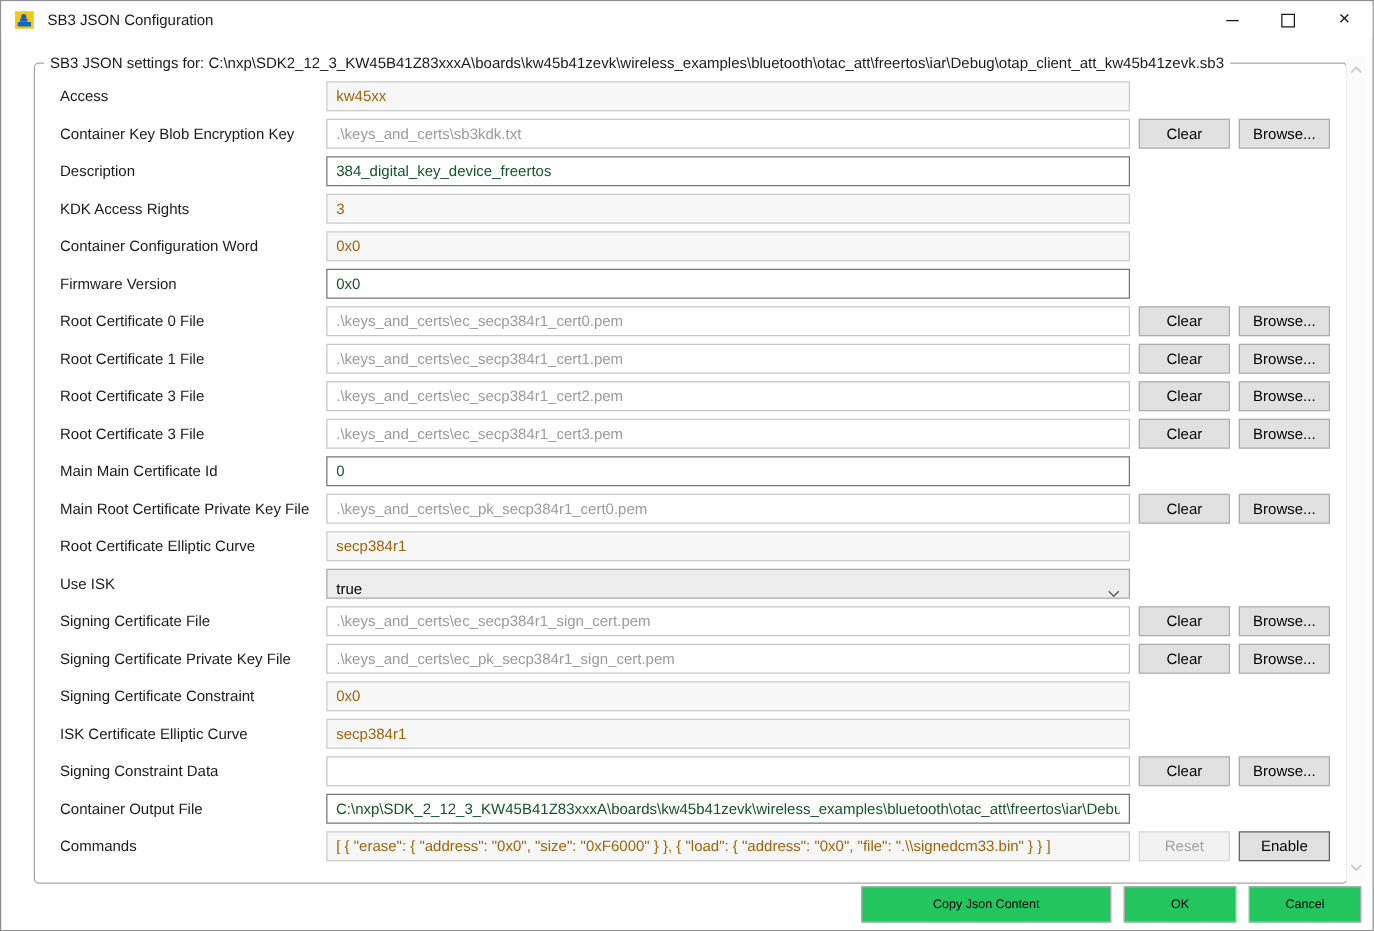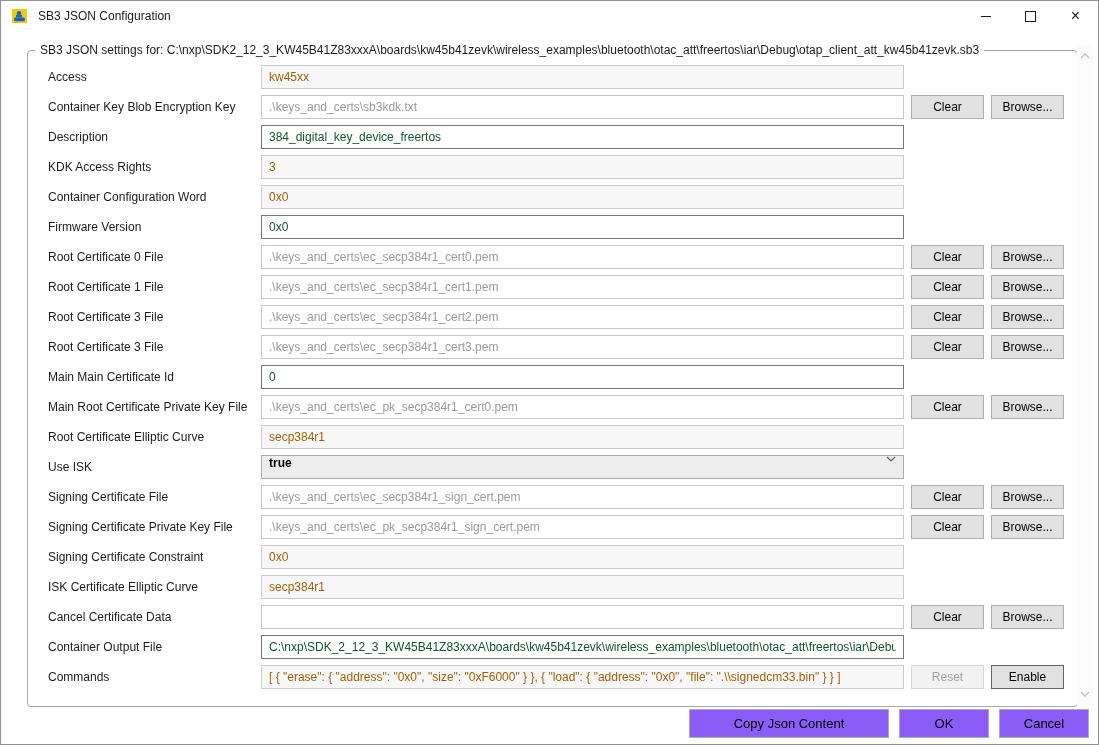--- a/index.html
+++ b/index.html
@@ -24,35 +24,35 @@
   
   .rows{margin-top:5px;padding-left:20px;}
   .row{display:flex;align-items:center;height:30px;}
   .flabel{width:213px;flex:none;font-size:12px;white-space:nowrap;overflow:hidden;}
   .field{width:643px;flex:none;height:24px;box-sizing:border-box;font-size:12px;font-family:inherit;
     padding:0 7px;white-space:nowrap;overflow:hidden;}
   input.field{outline:none;}
   input.editable{border:1px solid #767676;background:#fff;color:#14532d;}
   input.filefield{border:1px solid #c6c6c6;background:#fff;color:#9b9b9b;}
   input.ro{border:1px solid #cbcbcb;background:#f7f7f7;color:#a16207;}
-  .combo{border:1px solid #ababab;background:#ededed;display:flex;align-items:flex-start;
-    justify-content:space-between;color:#000;cursor:default;font-weight:bold;}
+  .combo{border:1px solid #ababab;background:#ededed;display:flex;align-items:flex-end;
+    justify-content:space-between;color:#000;cursor:default;}
   .btns{display:flex;margin-left:7px;}
   .btn{width:73px;height:24px;margin-right:7px;background:#e1e1e1;border:1px solid #adadad;
     font-size:12px;font-family:inherit;color:#000;padding:0;cursor:default;}
   .btn.strong{border-color:#646464;}
   .btn.disabled{background:#f2f2f2;border-color:#d6d6d6;color:#a2a2a2;}
   
   .vscroll{position:absolute;right:5px;top:44px;width:16px;height:660px;background:#fbfbfb;}
   .chev{position:absolute;left:3px;}
   .chev.top{top:8px;}
   .chev.bot{bottom:8px;}
   
   .footer{position:absolute;top:708px;left:0;right:9px;display:flex;justify-content:flex-end;gap:10px;}
-  .fbtn{height:29px;width:90px;background:#8b5cf6;border:1px solid #adadad;font-size:13px;
+  .fbtn{height:29px;width:90px;background:#22c55e;border:1px solid #adadad;font-size:10px;
     font-family:inherit;color:#000;padding:0;cursor:default;}
   .fbtn.copy{width:200px;}
 </style>
 </head>
 <body>
 
 <div class="titlebar">
   <span class="appicon">
     <svg width="18" height="18" viewBox="0 0 18 18">
       <rect x="1" y="2" width="15" height="14" fill="#f2c811"></rect>
@@ -181,21 +181,21 @@
       </div>
       <div class="row">
         <span class="flabel">Signing Certificate Constraint</span>
         <input type="text" class="field ro" readonly="" value="0x0" style="">
       </div>
       <div class="row">
         <span class="flabel">ISK Certificate Elliptic Curve</span>
         <input type="text" class="field ro" readonly="" value="secp384r1" style="">
       </div>
       <div class="row">
-        <span class="flabel">Cancel Certificate Data</span>
+        <span class="flabel">Signing Constraint Data</span>
         <input type="text" class="field filefield" readonly="" value="" style="">
         <div class="btns">
           <button class="btn">Clear</button>
           <button class="btn">Browse...</button>
         </div>
       </div>
       <div class="row">
         <span class="flabel">Container Output File</span>
         <input type="text" class="field editable" value="C:\nxp\SDK_2_12_3_KW45B41Z83xxxA\boards\kw45b41zevk\wireless_examples\bluetooth\otac_att\freertos\iar\Debug\ot" style="">
       </div>

